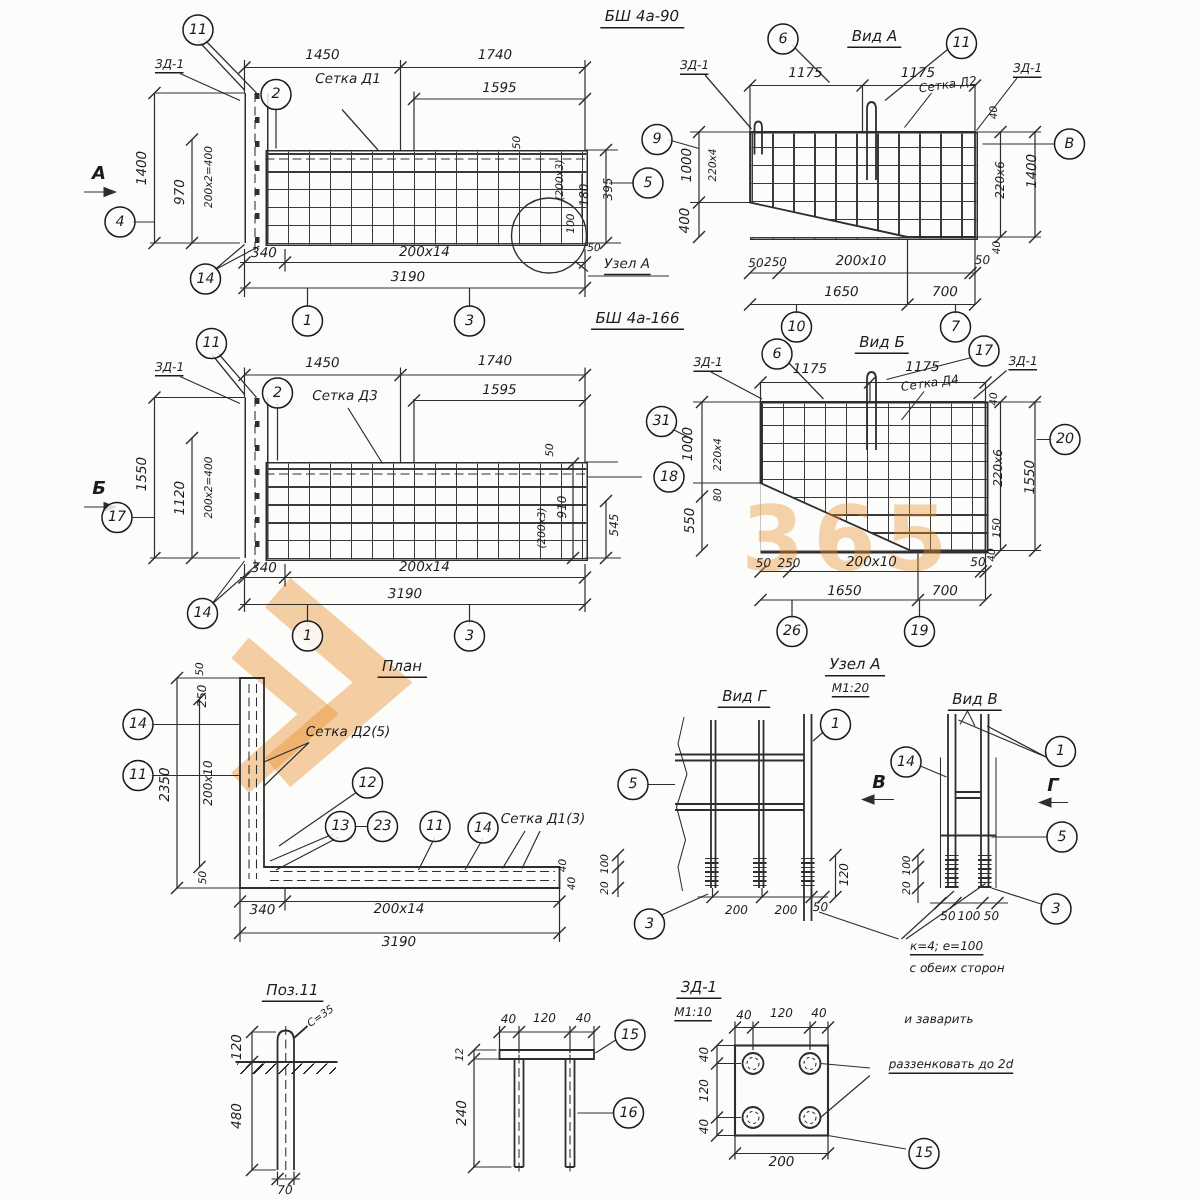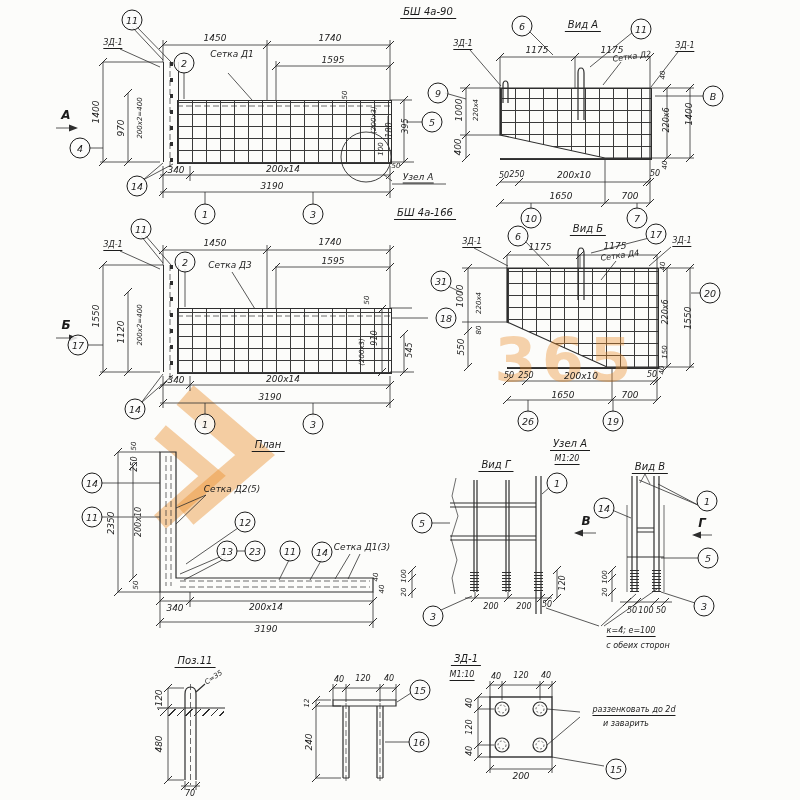--- a/index.html
+++ b/index.html
@@ -341,18 +341,18 @@
   <span class="lb t" style="left:466px;top:660px">ЗД-1</span>
   <span class="lb ul s8" style="left:462px;top:676px">М1:10</span>
   <span class="lb s8" style="left:496px;top:677px">40</span>
   <span class="lb s8" style="left:521px;top:676px">120</span>
   <span class="lb s8" style="left:546px;top:676px">40</span>
   <span class="lb v s8" style="left:470px;top:703px">40</span>
   <span class="lb v s8" style="left:470px;top:727px">120</span>
   <span class="lb v s8" style="left:470px;top:751px">40</span>
   <span class="lb" style="left:521px;top:776px">200</span>
   <span class="lb ul s8" style="left:634px;top:711px">раззенковать до 2d</span>
-  <span class="lb s8" style="left:626px;top:724px">и заварить</span>
+  <span class="lb s8" style="left:626px;top:680px">и заварить</span>
   <span class="co" style="left:616px;top:769px">15</span>
 
   <span class="lb wm-365" style="left:566px;top:360px">365</span>
 
 </div>
 
 </body></html>

